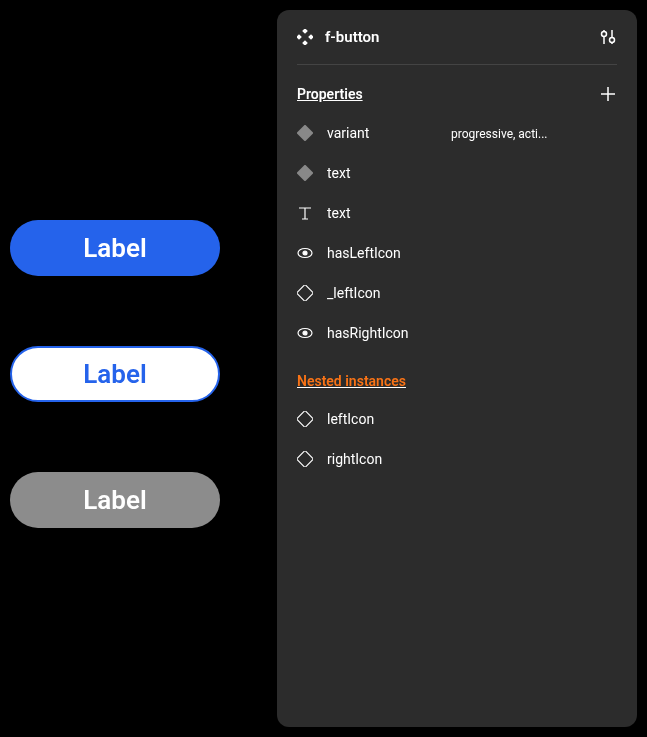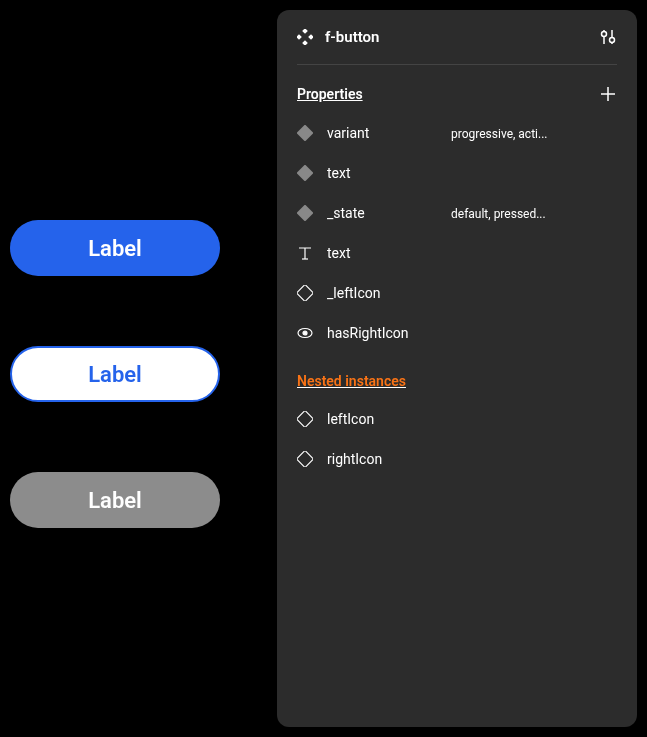--- a/index.html
+++ b/index.html
@@ -30,21 +30,21 @@
       padding-left: 10px;
       width: 220px;
     }
     
     .demo-button {
       height: 56px;
       border-radius: 28px;
       display: flex;
       align-items: center;
       justify-content: center;
-      font-size: 22px;
+      font-size: 26px;
       font-weight: 600;
       cursor: pointer;
     }
     
     .demo-button.progressive {
       background: #2563eb;
       color: #fff;
     }
     
     .demo-button.outline {
@@ -239,41 +239,41 @@
 
     <div class="property-row">
       <span class="property-icon">
         <svg viewBox="0 0 16 16" fill="#888">
             <rect x="2" y="2" width="12" height="12" transform="rotate(45 8 8)"></rect>
           </svg>
       </span>
       <span class="property-name">text</span>
     </div>
 
-    <div class="property-row">
-      <span class="property-icon">
-        <svg viewBox="0 0 16 16" fill="#888">
-            <rect x="2" y="2" width="12" height="12" transform="rotate(45 8 8)"></rect>
-          </svg>
-      </span>
-      <span class="property-name">_state</span>
-      <span class="property-value">default, pressed...</span>
-    </div>
 
     <div class="property-row">
       <span class="property-icon">
         <svg viewBox="0 0 16 16" fill="none" stroke="#fff" stroke-width="1.2">
           <line x1="2" y1="3" x2="14" y2="3"></line>
           <line x1="8" y1="3" x2="8" y2="14"></line>
           <line x1="5" y1="14" x2="11" y2="14"></line>
         </svg>
       </span>
       <span class="property-name">text</span>
     </div>
 
+    <div class="property-row">
+      <span class="property-icon">
+        <svg viewBox="0 0 16 16" fill="none" stroke="#fff" stroke-width="1.2">
+          <ellipse cx="8" cy="8" rx="7" ry="4.5"></ellipse>
+          <circle cx="8" cy="8" r="2" fill="#fff"></circle>
+        </svg>
+      </span>
+      <span class="property-name">hasLeftIcon</span>
+    </div>
 
     <div class="property-row">
       <span class="property-icon">
         <svg viewBox="0 0 16 16" fill="none" stroke="#fff" stroke-width="1.2">
             <rect x="2" y="2" width="12" height="12" transform="rotate(45 8 8)"></rect>
           </svg>
       </span>
       <span class="property-name">_leftIcon</span>
     </div>
 

